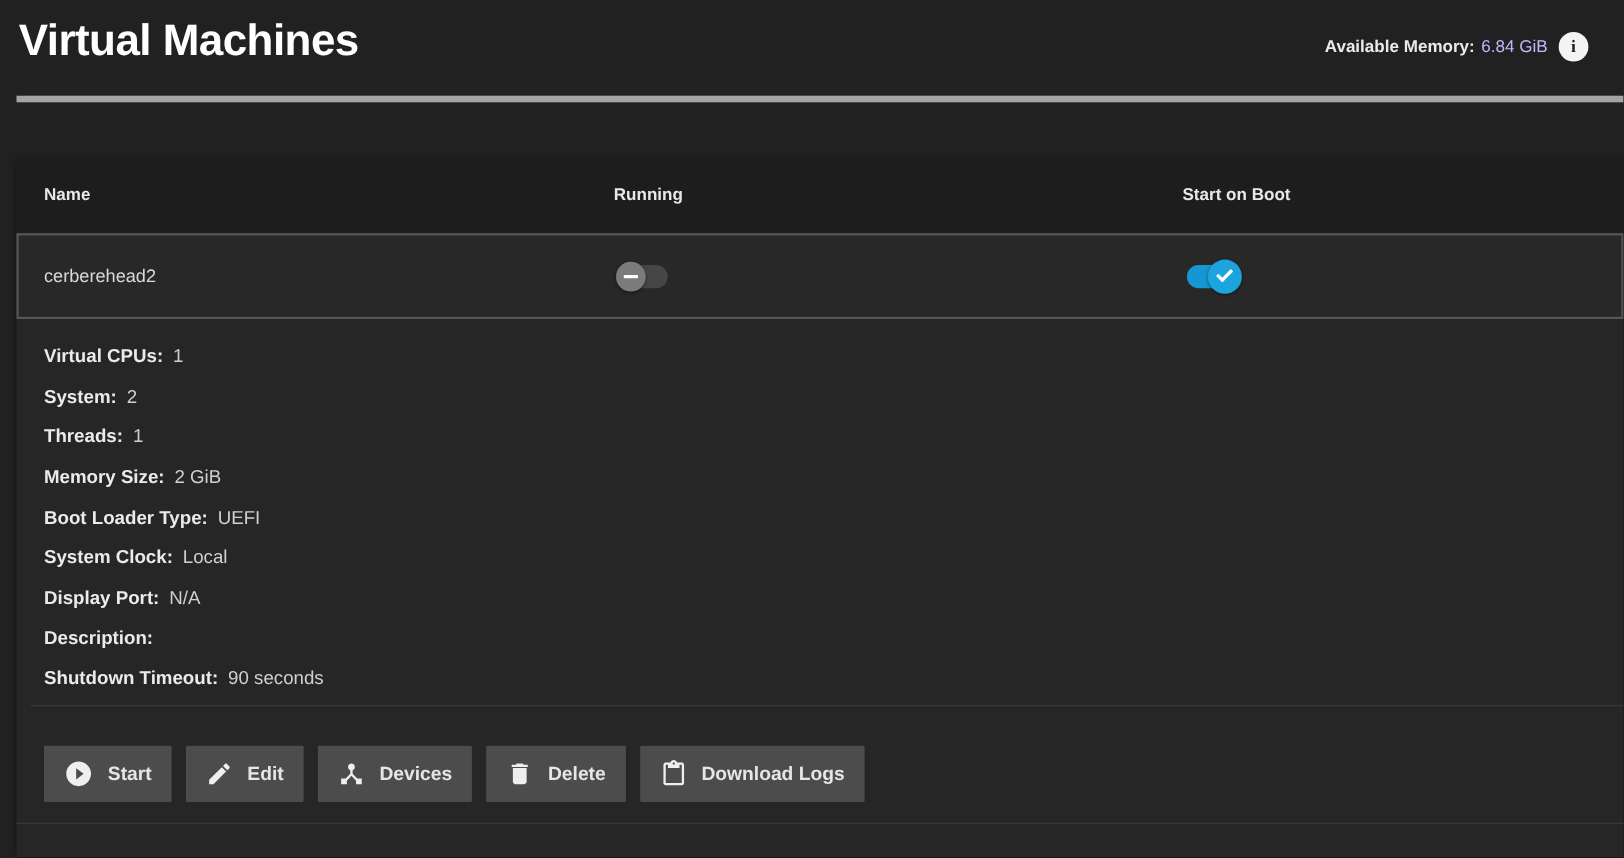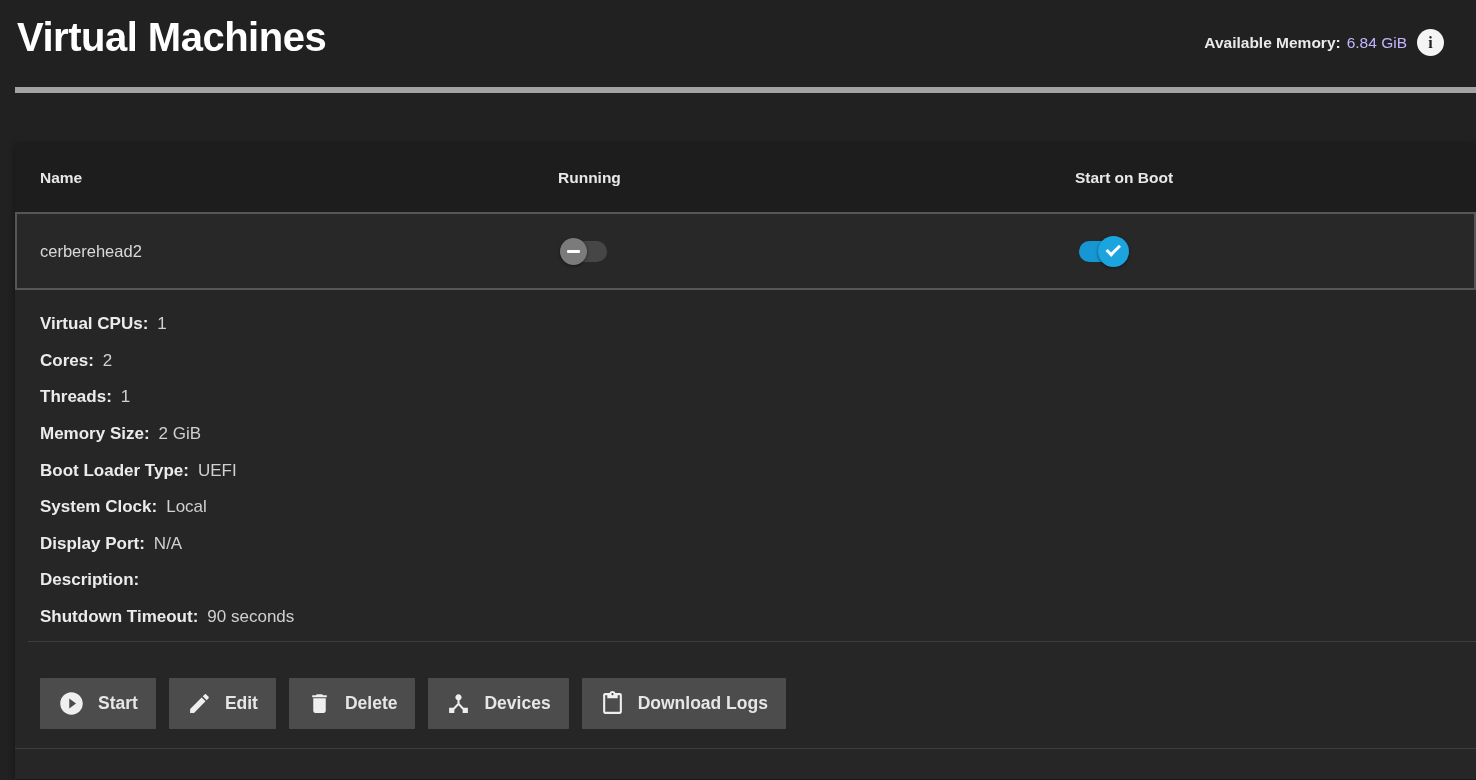--- a/index.html
+++ b/index.html
@@ -195,21 +195,21 @@
       </div>
     </div>
   </div>
 
   <div class="details">
     <div class="detail-line">
       <span class="detail-label">Virtual CPUs:</span>
       <span class="detail-value">1</span>
     </div>
     <div class="detail-line">
-      <span class="detail-label">Cores:</span>
+      <span class="detail-label">System:</span>
       <span class="detail-value">2</span>
     </div>
     <div class="detail-line">
       <span class="detail-label">Threads:</span>
       <span class="detail-value">1</span>
     </div>
     <div class="detail-line">
       <span class="detail-label">Memory Size:</span>
       <span class="detail-value">2 GiB</span>
     </div>
@@ -253,35 +253,35 @@
         <svg width="25" height="25" viewBox="0 0 24 24">
             <path d="M3 17.25V21h3.75L17.81 9.94l-3.75-3.75L3 17.25zM20.71 7.04c.39-.39.39-1.02 0-1.41l-2.34-2.34c-.39-.39-1.02-.39-1.41 0l-1.83 1.83 3.75 3.75 1.83-1.83z"></path>
           </svg>
       </span>
       <span>Edit</span>
     </button>
 
     <button class="btn">
       <span class="icon">
         <svg width="25" height="25" viewBox="0 0 24 24">
+            <path d="M17 16l-4-4V8.82C14.16 8.4 15 7.3 15 6c0-1.66-1.34-3-3-3S9 4.34 9 6c0 1.3.84 2.4 2 2.82V12l-4 4H3v5h5v-3.05l4-4.2 4 4.2V21h5v-5h-4z"></path>
+          </svg>
+      </span>
+      <span>Devices</span>
+    </button>
+
+    <button class="btn">
+      <span class="icon">
+        <svg width="25" height="25" viewBox="0 0 24 24">
             <path d="M6 19c0 1.1.9 2 2 2h8c1.1 0 2-.9 2-2V7H6v12zM19 4h-3.5l-1-1h-5l-1 1H5v2h14V4z"></path>
           </svg>
       </span>
       <span>Delete</span>
     </button>
 
-    <button class="btn">
-      <span class="icon">
-        <svg width="25" height="25" viewBox="0 0 24 24">
-            <path d="M17 16l-4-4V8.82C14.16 8.4 15 7.3 15 6c0-1.66-1.34-3-3-3S9 4.34 9 6c0 1.3.84 2.4 2 2.82V12l-4 4H3v5h5v-3.05l4-4.2 4 4.2V21h5v-5h-4z"></path>
-          </svg>
-      </span>
-      <span>Devices</span>
-    </button>
-
 
     <button class="btn">
       <span class="icon">
         <svg width="25" height="25" viewBox="0 0 24 24">
             <path d="M19 2h-4.18C14.4.84 13.3 0 12 0c-1.3 0-2.4.84-2.82 2H5c-1.1 0-2 .9-2 2v16c0 1.1.9 2 2 2h14c1.1 0 2-.9 2-2V4c0-1.1-.9-2-2-2zm-7 0c.55 0 1 .45 1 1s-.45 1-1 1-1-.45-1-1 .45-1 1-1zm7 18H5V4h2v3h10V4h2v16z"></path>
           </svg>
       </span>
       <span>Download Logs</span>
     </button>
 

